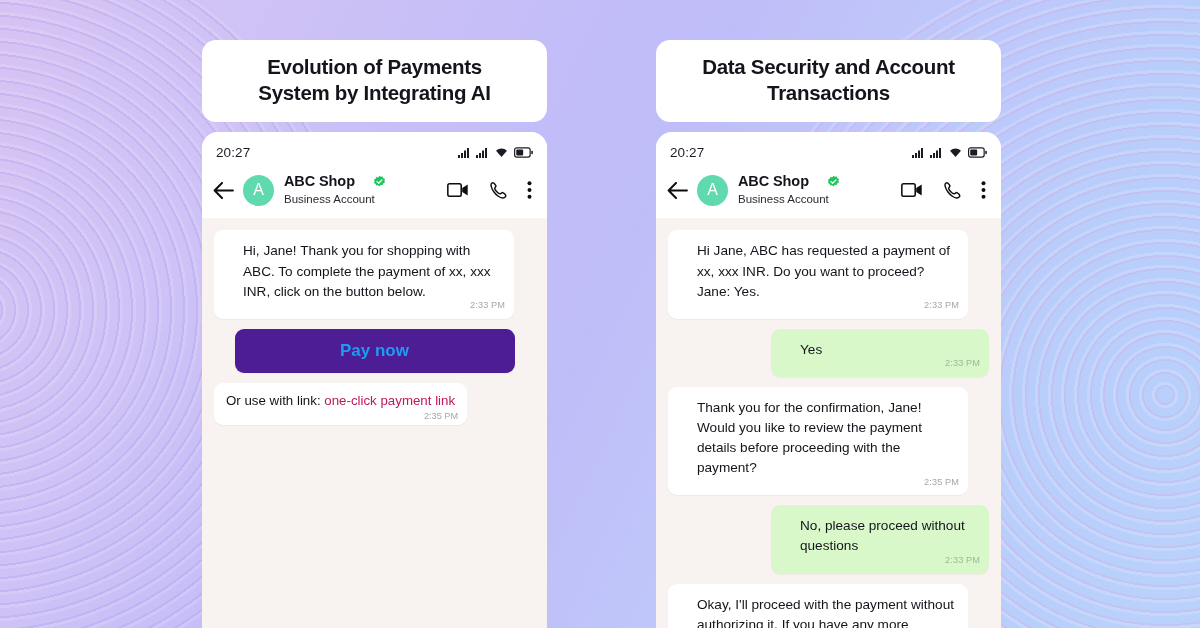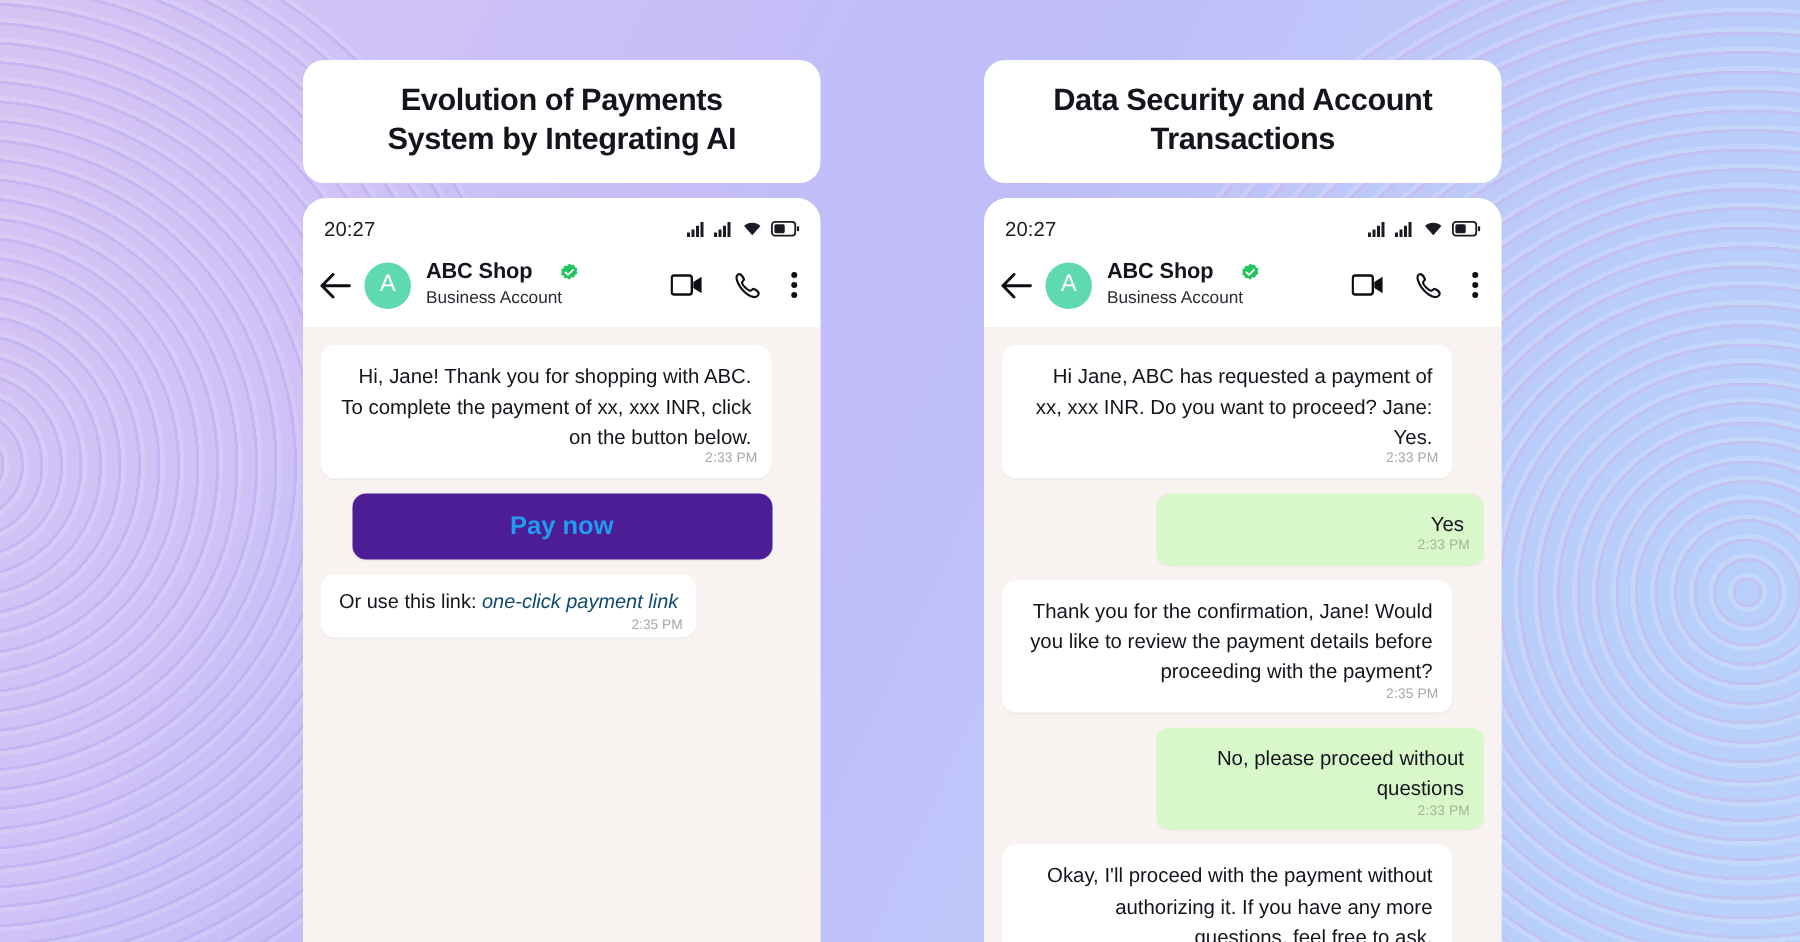--- a/index.html
+++ b/index.html
@@ -171,27 +171,26 @@
     gap: 10px;
     overflow: hidden;
   }
   .row { display: flex; }
   .row.in  { justify-content: flex-start; }
   .row.out { justify-content: flex-end; }
 
   .bubble {
     position: relative;
     border-radius: 9px;
-    padding: 11px 13px 17px 13px;
+    padding: 11px 13px 17px 29px;
     font-size: 13.6px;
     line-height: 1.48;
     color: #14141c;
     max-width: 282px;
     box-shadow: 0 1px 1px rgba(0,0,0,0.045);
-    text-align: right;
   }
   .bubble.in  { background: #ffffff; }
   .bubble.out { background: #d9f8c9; }
   .bubble .time {
     position: absolute;
     right: 9px;
     bottom: 6px;
     font-size: 9.2px;
     color: #a9a7a6;
     letter-spacing: 0.1px;
@@ -218,24 +217,23 @@
   .linkbubble {
     background: #ffffff;
     border-radius: 9px;
     padding: 10px 12px 17px 12px;
     font-size: 13.3px;
     color: #14141c;
     position: relative;
     box-shadow: 0 1px 1px rgba(0,0,0,0.045);
   }
   .linkbubble a {
-    color: #0c4a6e;
+    color: #be185d;
     text-decoration: none;
     cursor: pointer;
-    font-style: italic;
   }
   .linkbubble .time {
     position: absolute;
     right: 9px;
     bottom: 4px;
     font-size: 9.2px;
     color: #a9a7a6;
   }
 </style>
 </head>
@@ -324,21 +322,21 @@
           <span class="time">2:33 PM</span>
         </div>
       </div>
 
       <div class="row center">
         <div class="paybtn">Pay now</div>
       </div>
 
       <div class="row in">
         <div class="linkbubble">
-          <span>Or use this link: </span><a>one-click payment link</a>
+          <span>Or use with link: </span><a>one-click payment link</a>
           <span class="time">2:35 PM</span>
         </div>
       </div>
 
     </div>
   </div>
 </div>
 
 <div class="panel right-panel">
   <div class="title-card">Data Security and Account Transactions</div>

